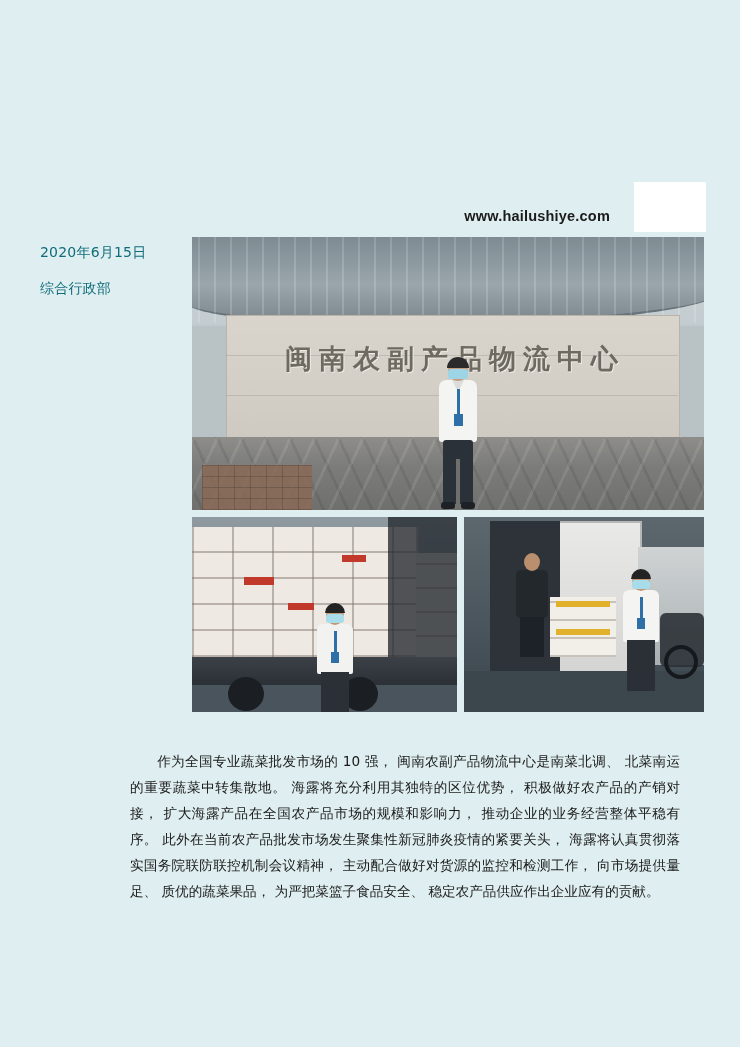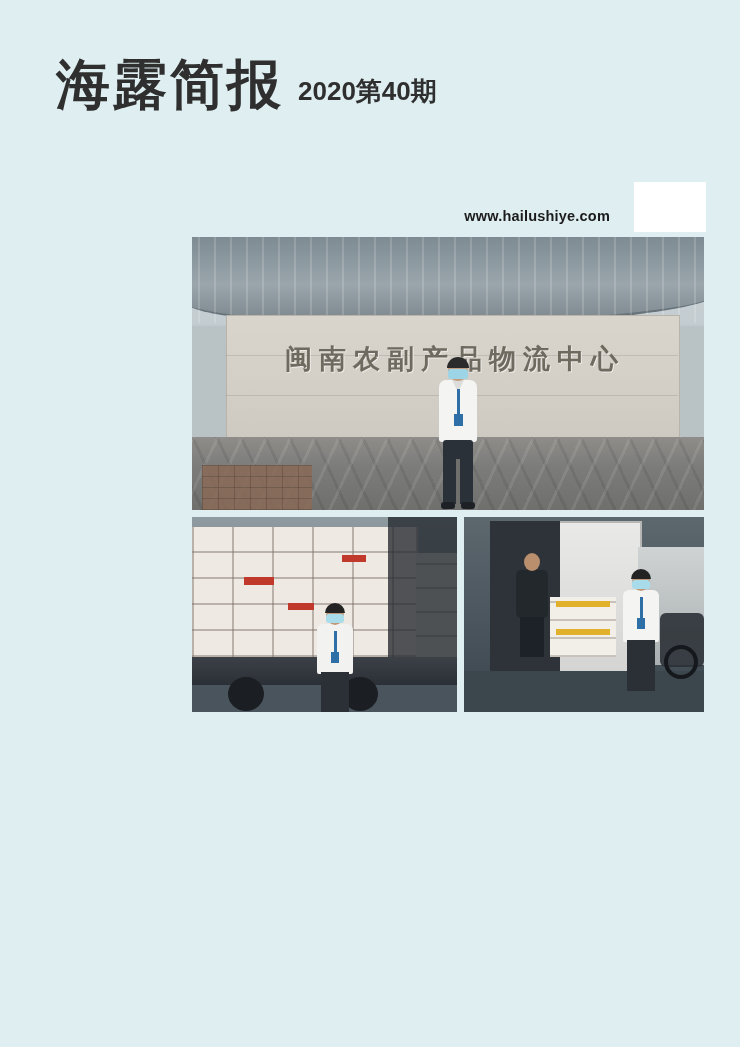--- a/index.html
+++ b/index.html
@@ -241,24 +241,20 @@
     margin: 0 0 2px 0;
     text-indent: 2em;
   }
 </style>
 </head>
 <body>
 
 <div class="page">
 
   <div class="masthead">
-    <div class="masthead-inner">
-      <div class="brand-title">海露简报</div>
-      <div class="issue-label">2020第40期</div>
-    </div>
 
     <div class="website">www.hailushiye.com</div>
 
     <div class="qr">
       <div class="qr-grid" id="qr-grid">
           <i></i>
           <i></i>
           <i></i>
           <i></i>
           <i></i>
@@ -697,20 +693,24 @@
           <i style="background: transparent;"></i>
           <i style="background: transparent;"></i>
           <i></i>
           <i style="background: transparent;"></i>
         </div>
     </div>
   </div>
 
   <div class="content">
 
+    <div class="meta">
+      <div class="date">2020年6月15日</div>
+      <div class="dept">综合行政部</div>
+    </div>
 
     <div class="photo photo-main">
       <div class="p1-sky"></div>
       <div class="p1-roof">
           <div class="p1-roof-lines"></div>
         </div>
       <div class="p1-wall"></div>
       <div class="p1-wall-line" style="top:118px;"></div>
       <div class="p1-wall-line" style="top:158px;"></div>
       <div class="p1-sign" id="photo1-sign">
@@ -789,16 +789,17 @@
         <div class="p3-head"></div>
         <div class="p3-hair"></div>
         <div class="p3-mask"></div>
       </div>
       <div class="p3-bike"></div>
       <div class="p3-wheel"></div>
     </div>
 
 
     <div class="article" id="article-body">
+        <p>作为全国专业蔬菜批发市场的 10 强， 闽南农副产品物流中心是南菜北调、 北菜南运的重要蔬菜中转集散地。 海露将充分利用其独特的区位优势， 积极做好农产品的产销对接， 扩大海露产品在全国农产品市场的规模和影响力， 推动企业的业务经营整体平稳有序。 此外在当前农产品批发市场发生聚集性新冠肺炎疫情的紧要关头， 海露将认真贯彻落实国务院联防联控机制会议精神， 主动配合做好对货源的监控和检测工作， 向市场提供量足、 质优的蔬菜果品， 为严把菜篮子食品安全、 稳定农产品供应作出企业应有的贡献。</p>
       </div>
 
   </div>
 </div>
 
 </body></html>

